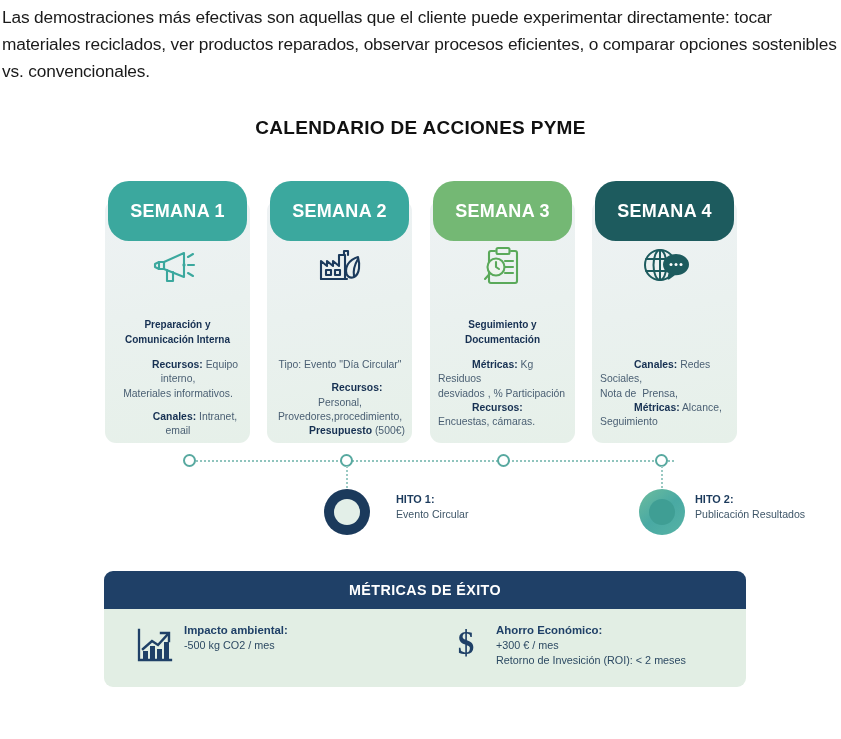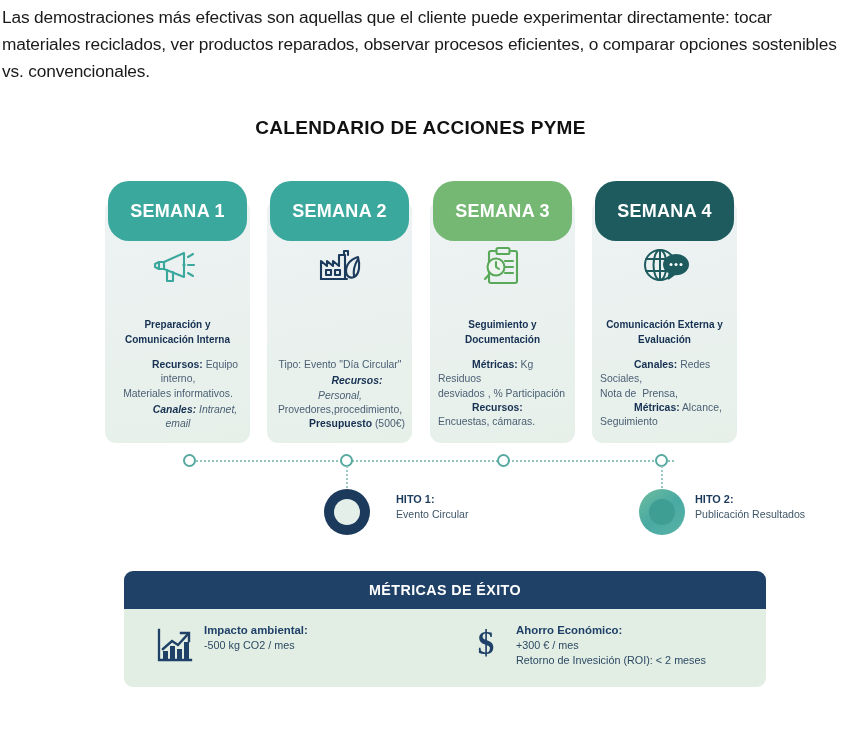--- a/index.html
+++ b/index.html
@@ -55,21 +55,21 @@
     line-height: 14.5px; color: #163052;
   }
   .card-text {
     position: absolute; left: 8px; width: 130px; top: 178px;
     font-size: 10.4px; line-height: 14.3px; color: #4a5f73;
   }
   .card-text.ctr { text-align: center; }
   .card-text.lft { text-align: left; }
   .card-text b { color: #163052; font-weight: bold; padding-left: 34px; }
   .card-text .blk { display: block; }
-  .card-text .sp { margin-top: 2px; font-style: italic; }
+  .card-text .sp { margin-top: 9px; }
 
   
   .timeline { position: absolute; left: 105px; top: 452px; width: 660px; height: 85px; }
   .tl-line {
     position: absolute; left: 83px; top: 8px; width: 486px; height: 0;
     border-top: 2px dotted #8fc4bd;
   }
   .tl-dot {
     position: absolute; top: 2px; width: 13px; height: 13px;
     border: 2.2px solid #58a9a0; border-radius: 50%; background: #ffffff;
@@ -96,21 +96,21 @@
   .tl-ring.r1 .inner { background: #e3efe8; }
   .tl-ring.r2 .inner { background: #3f9e94; }
 
   .tl-label { position: absolute; font-size: 10.6px; line-height: 14.5px; color: #3f5668; }
   .tl-label b { color: #1b3a5c; font-weight: bold; font-size: 10.9px; }
   .tl-label.l1 { left: 10px; top: 40px; width: 110px; text-align: center; }
   .tl-label.l2 { left: 291px; top: 40px; width: 130px; text-align: left; }
   .tl-label.l3 { left: 590px; top: 40px; width: 175px; text-align: left; }
 
   
-  .metrics { position: absolute; left: 104px; top: 571px; width: 642px; height: 124px; margin-left: 20px; }
+  .metrics { position: absolute; left: 104px; top: 571px; width: 642px; height: 124px; }
   .metrics-head {
     position: absolute; left: 0; top: 0; width: 642px; height: 38px;
     background: #1f4067; border-radius: 9px 9px 0 0;
     color: #ffffff; font-size: 14.3px; font-weight: bold; letter-spacing: 0.4px;
     display: flex; align-items: center; justify-content: center;
   }
   .metrics-body {
     position: absolute; left: 0; top: 38px; width: 642px; height: 78px;
     background: #e2eee4; border-radius: 0 0 9px 9px;
   }
@@ -220,21 +220,20 @@
             <path d="M8.2 28 L35.8 28"></path>
           <path d="M22 7 L22 37"></path>
           <path d="M38 12 C31.4 12 26 16.3 26 21.6 C26 25 28.2 28 31.6 29.6
                    L30.4 35.6 L36.6 31.1 C37 31.15 37.5 31.2 38 31.2
                    C44.6 31.2 50 26.9 50 21.6 C50 16.3 44.6 12 38 12 Z" fill="#1d5b5e" stroke="#1d5b5e"></path>
           <circle cx="33" cy="21.6" r="1.5" fill="#ffffff" stroke="none"></circle>
           <circle cx="38" cy="21.6" r="1.5" fill="#ffffff" stroke="none"></circle>
           <circle cx="43" cy="21.6" r="1.5" fill="#ffffff" stroke="none"></circle>
         </svg>
       </div>
-      <div class="card-title">Comunicación Externa y Evaluación</div>
       <div class="card-text lft">
         <span class="blk"><b>Canales:</b> Redes Sociales,</span>
         <span class="blk">Nota de&nbsp; Prensa,</span>
         <span class="blk"><b>Métricas:</b> Alcance,</span>
         <span class="blk">Seguimiento</span>
       </div>
     </div>
   </div>
 
   <div class="timeline">

